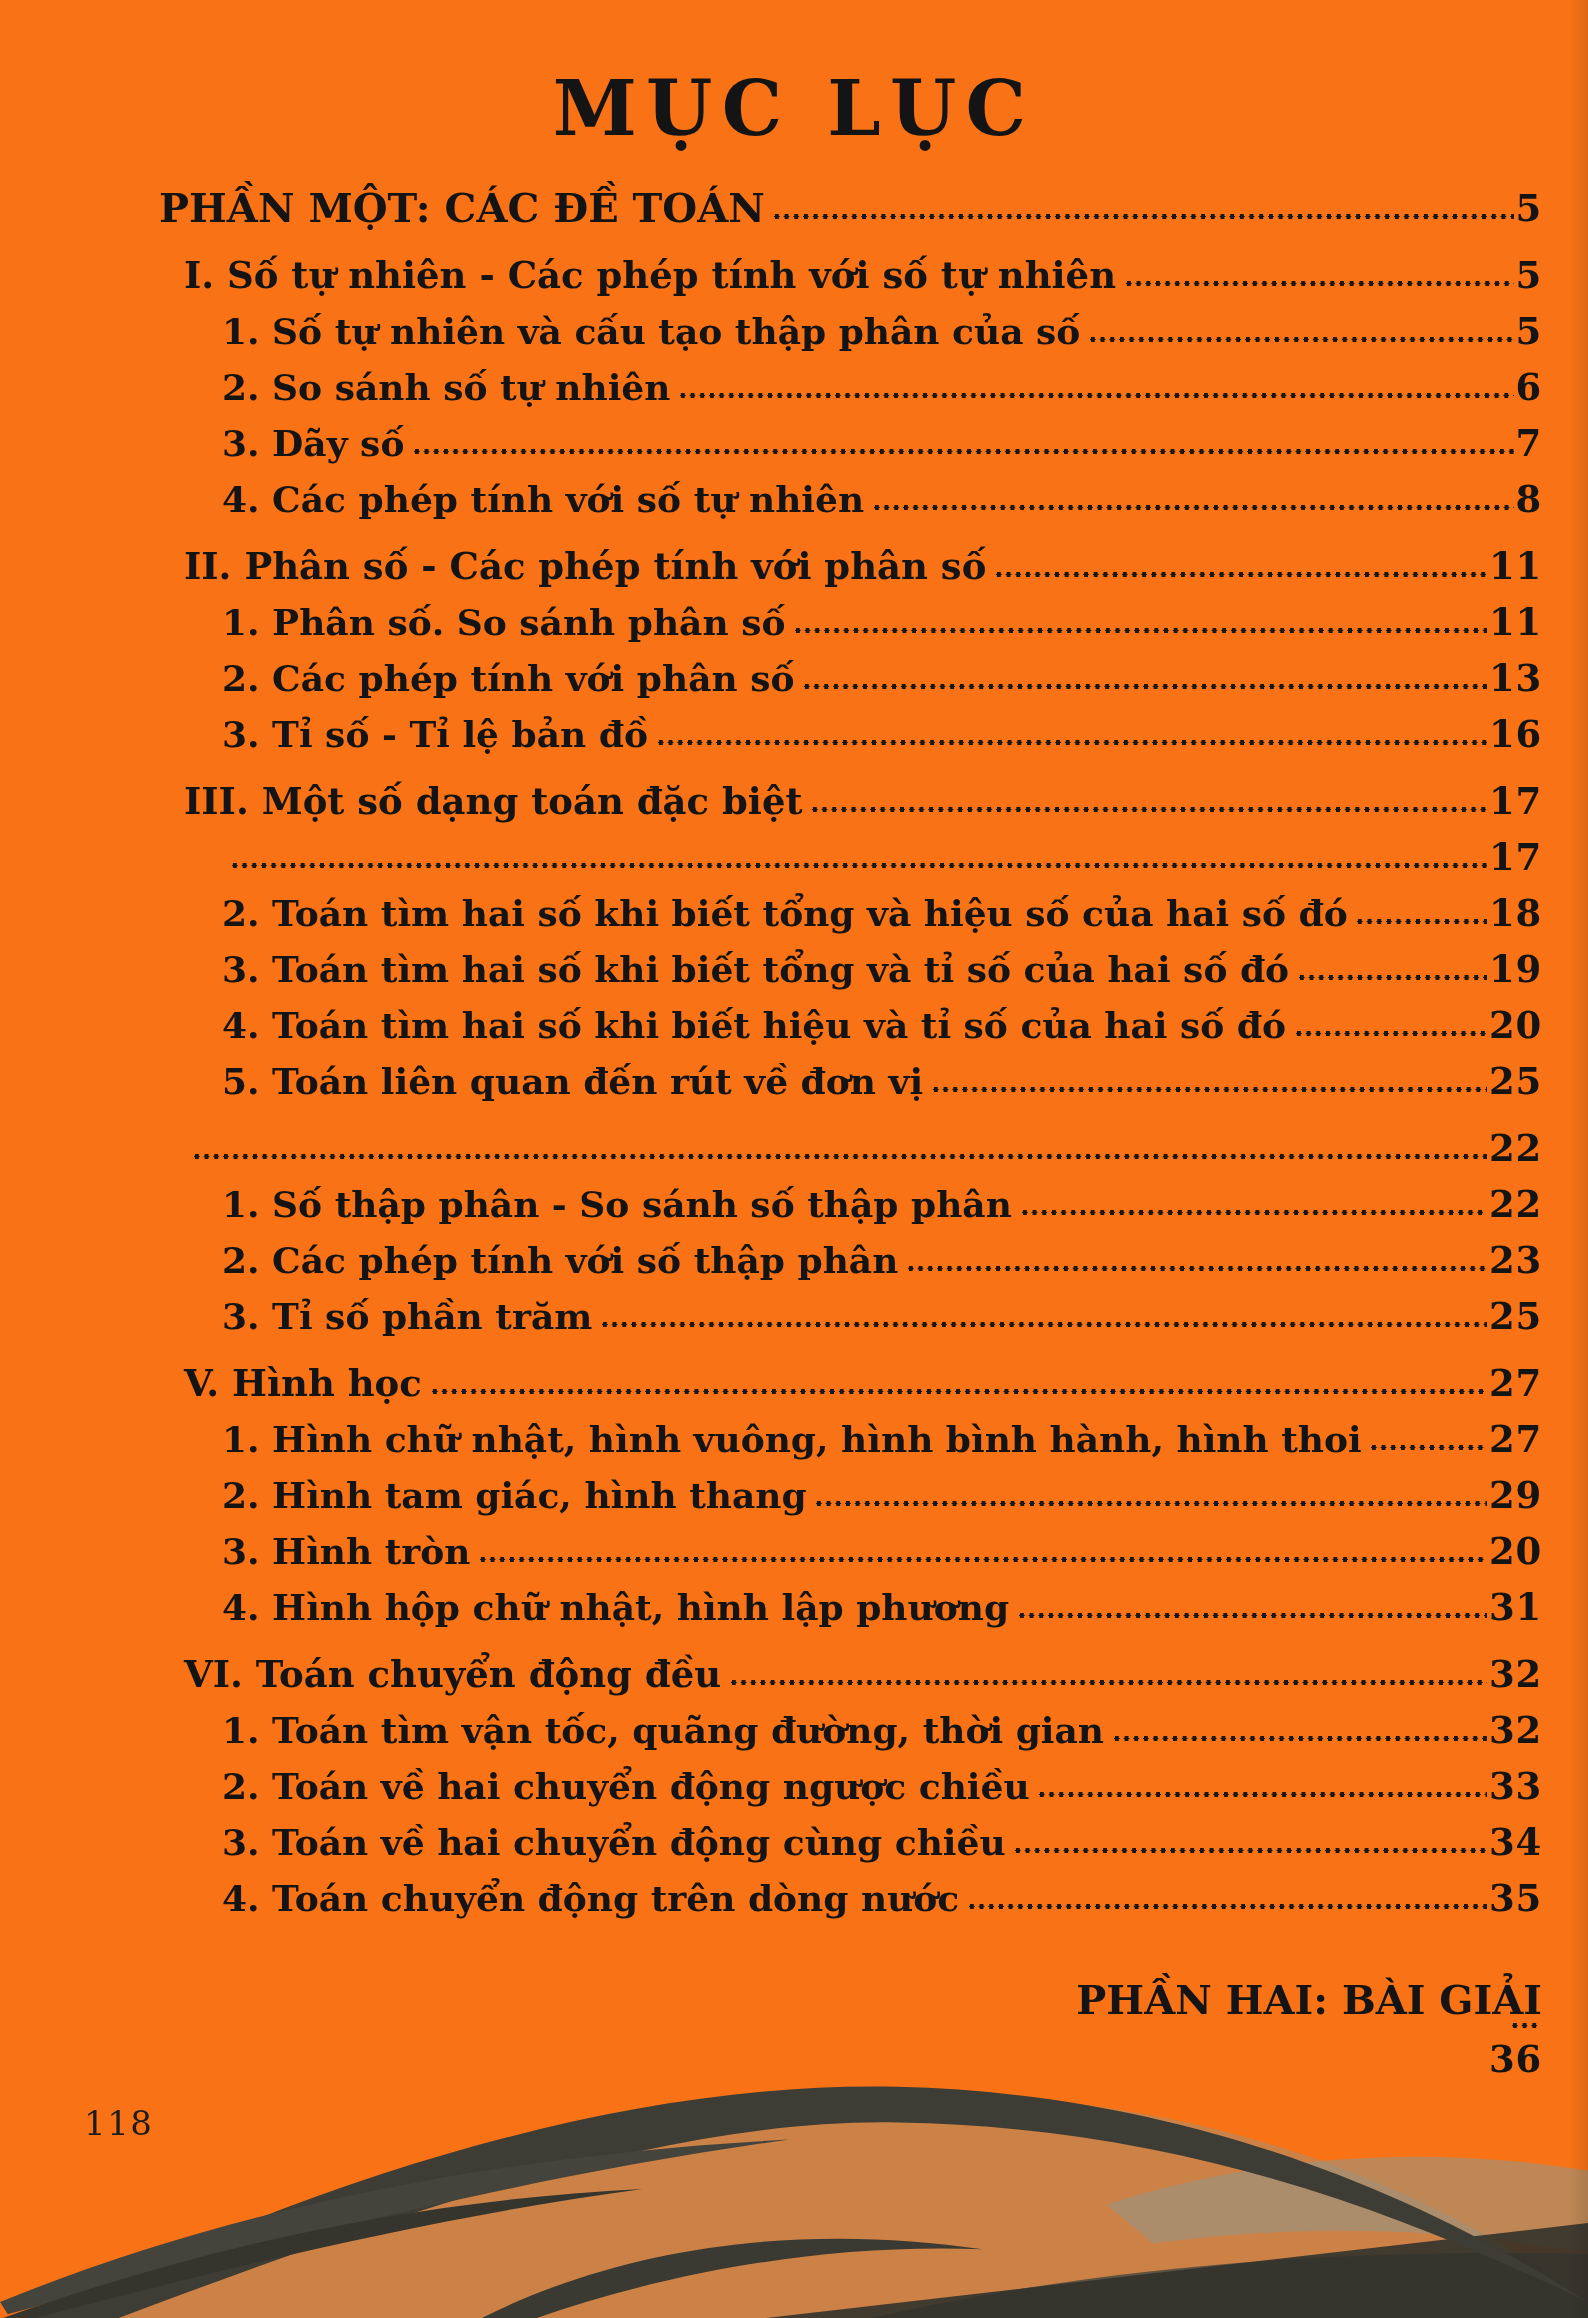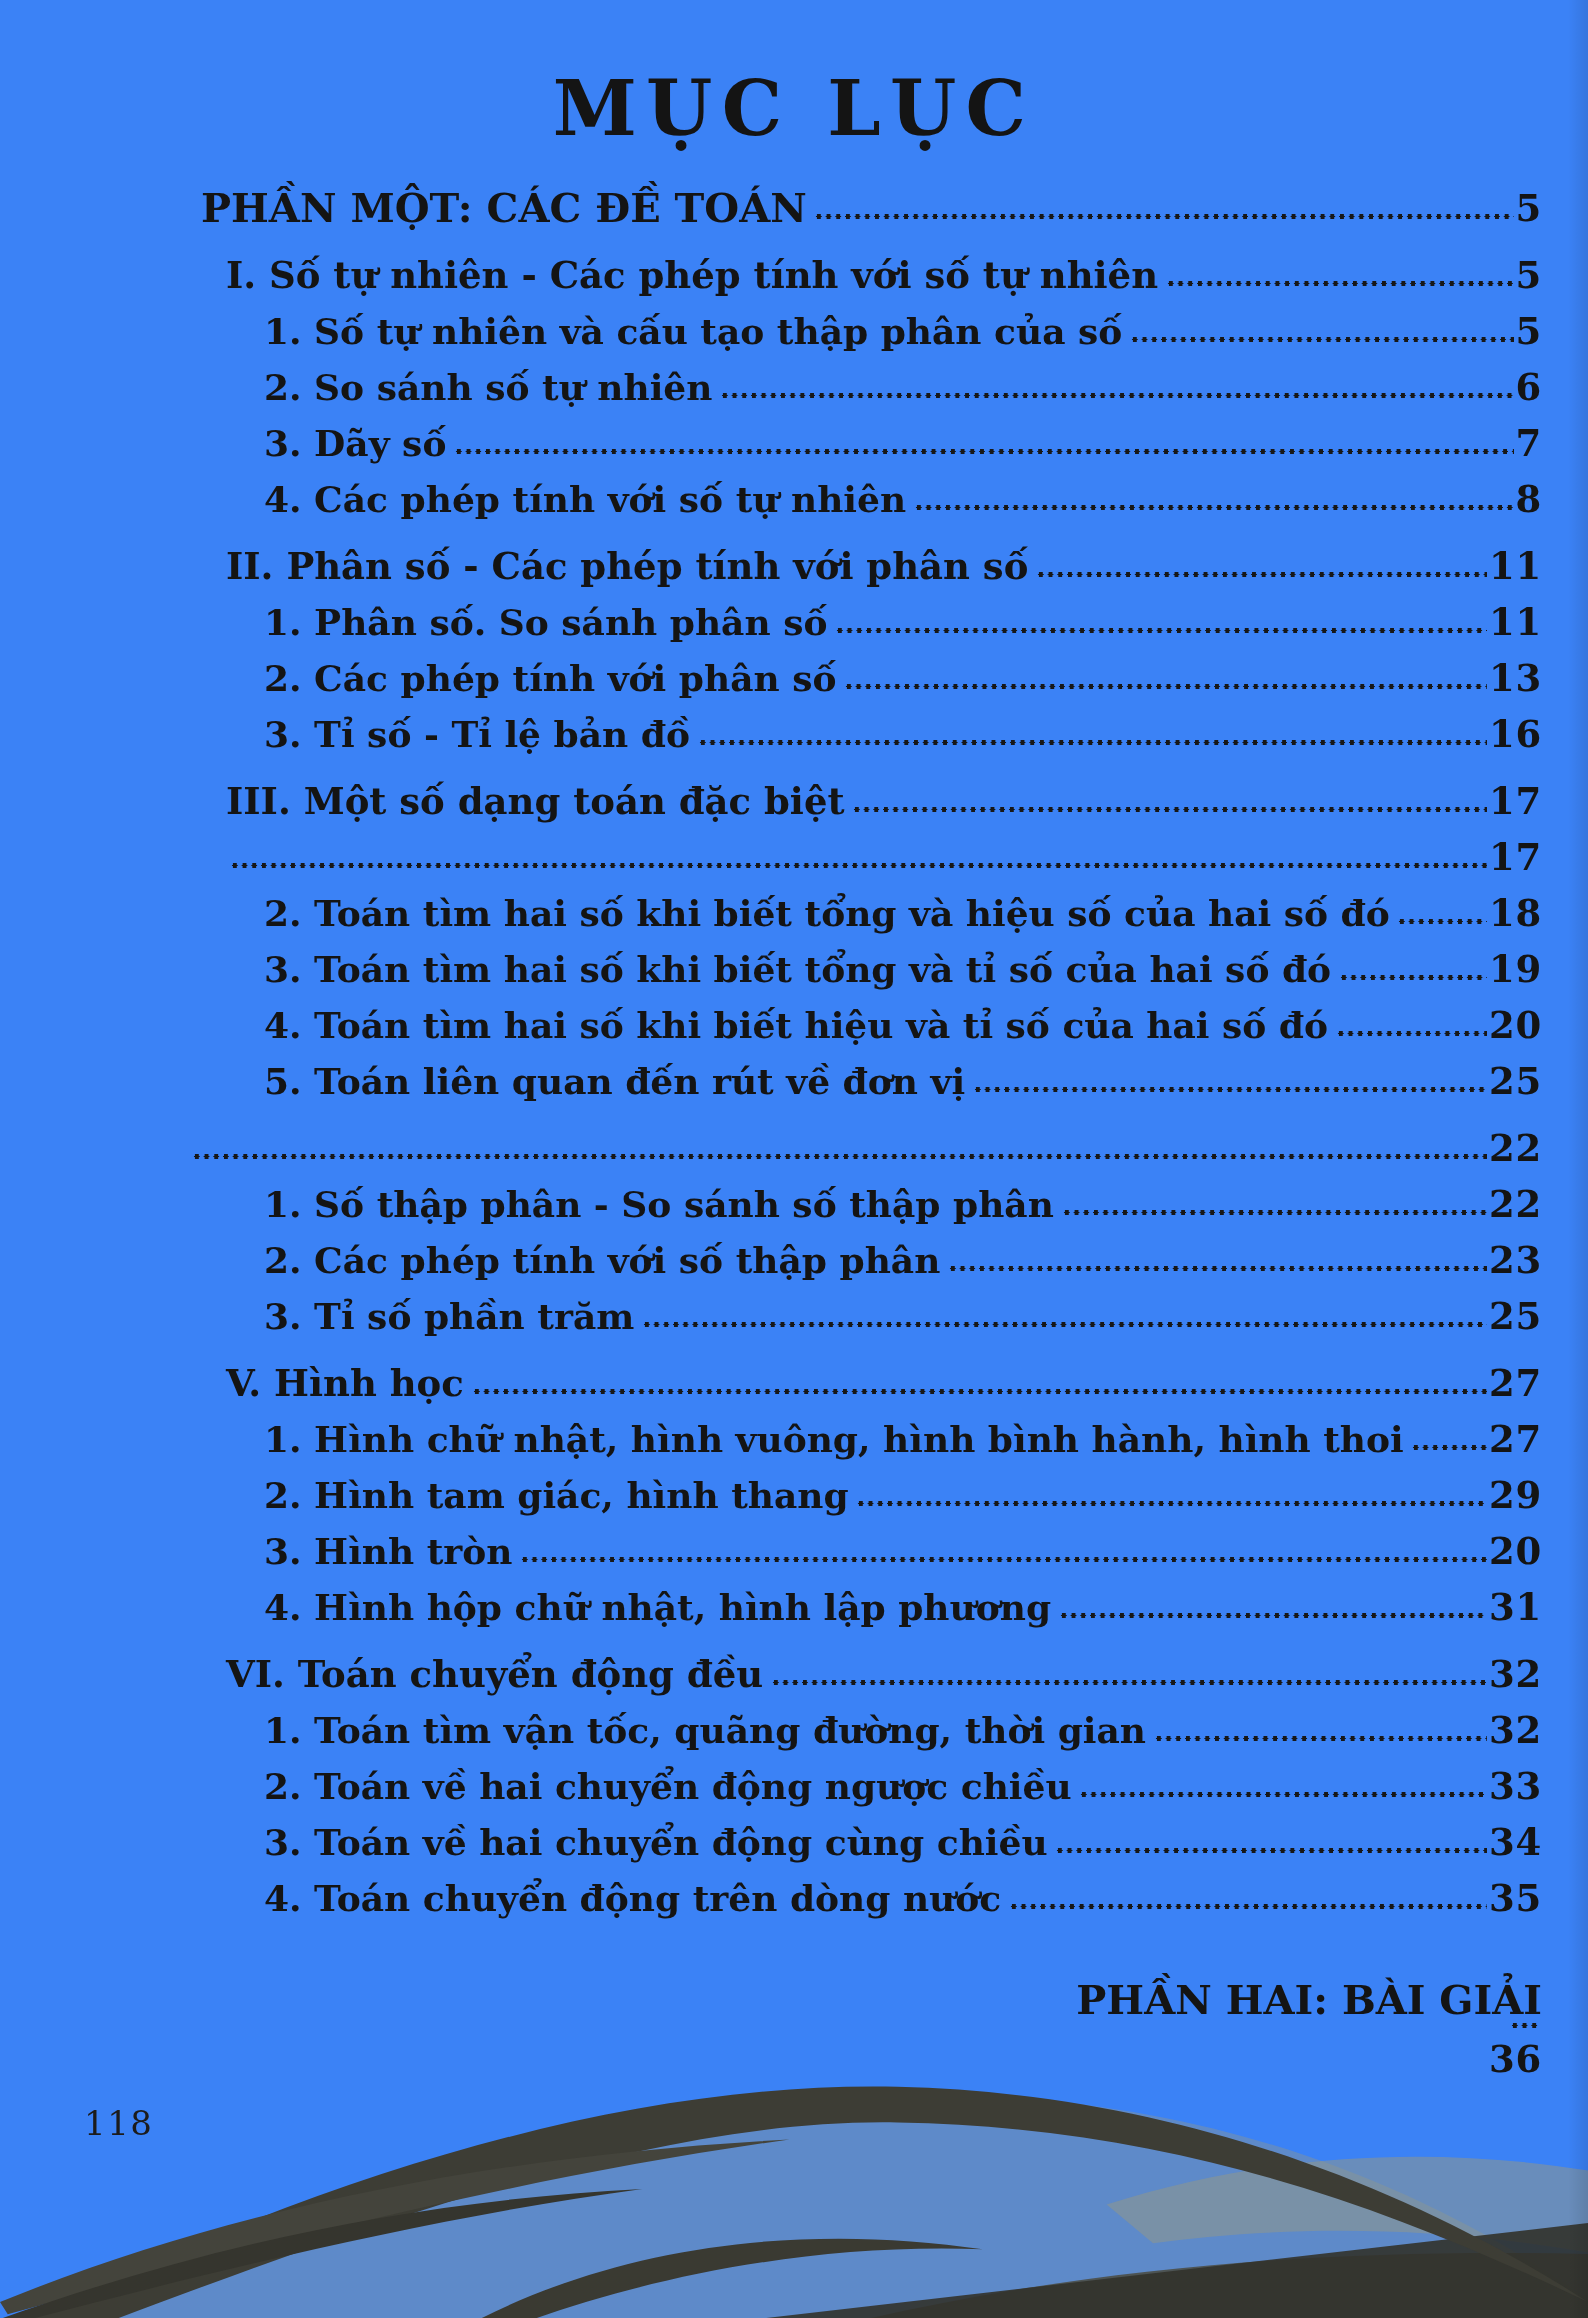--- a/index.html
+++ b/index.html
@@ -5,21 +5,21 @@
   html,body{margin:0;padding:0;}
   body{
     background:#e8e8e6;
     font-family:"DejaVu Serif","Liberation Serif",serif;
   }
   .page{
     position:relative;
     width:1588px;
     height:2319px;
     margin:0 auto;
-    background:#3b82f6;
+    background:#f97316;
     overflow:hidden;
     color:#141414;
   }
   
   .page-edge{
     position:absolute;
     top:0; right:0;
     width:20px; height:100%;
     background:linear-gradient(to right, rgba(0,0,0,0), rgba(0,0,0,0.10));
     pointer-events:none;
@@ -35,21 +35,21 @@
   .toc{
     margin-top:36px;
     padding:0 46px 0 159px;
   }
   .entry{
     display:flex;
     align-items:flex-end;
     line-height:42px;
     white-space:nowrap;
   }
-  .entry .label{ flex:0 0 auto;margin-left:42px; }
+  .entry .label{ flex:0 0 auto; }
   .entry .dots{
     flex:1 1 auto;
     align-self:flex-end;
     height:9.3px;
     margin:0 1.5px 7.7px 7.7px;
     background-image:radial-gradient(circle 2.6px at 50% 50%, #171717 98%, rgba(0,0,0,0) 100%);
     background-size:9.7px 9.3px;
     background-repeat:repeat-x;
     background-position:left center;
     min-width:31px;

